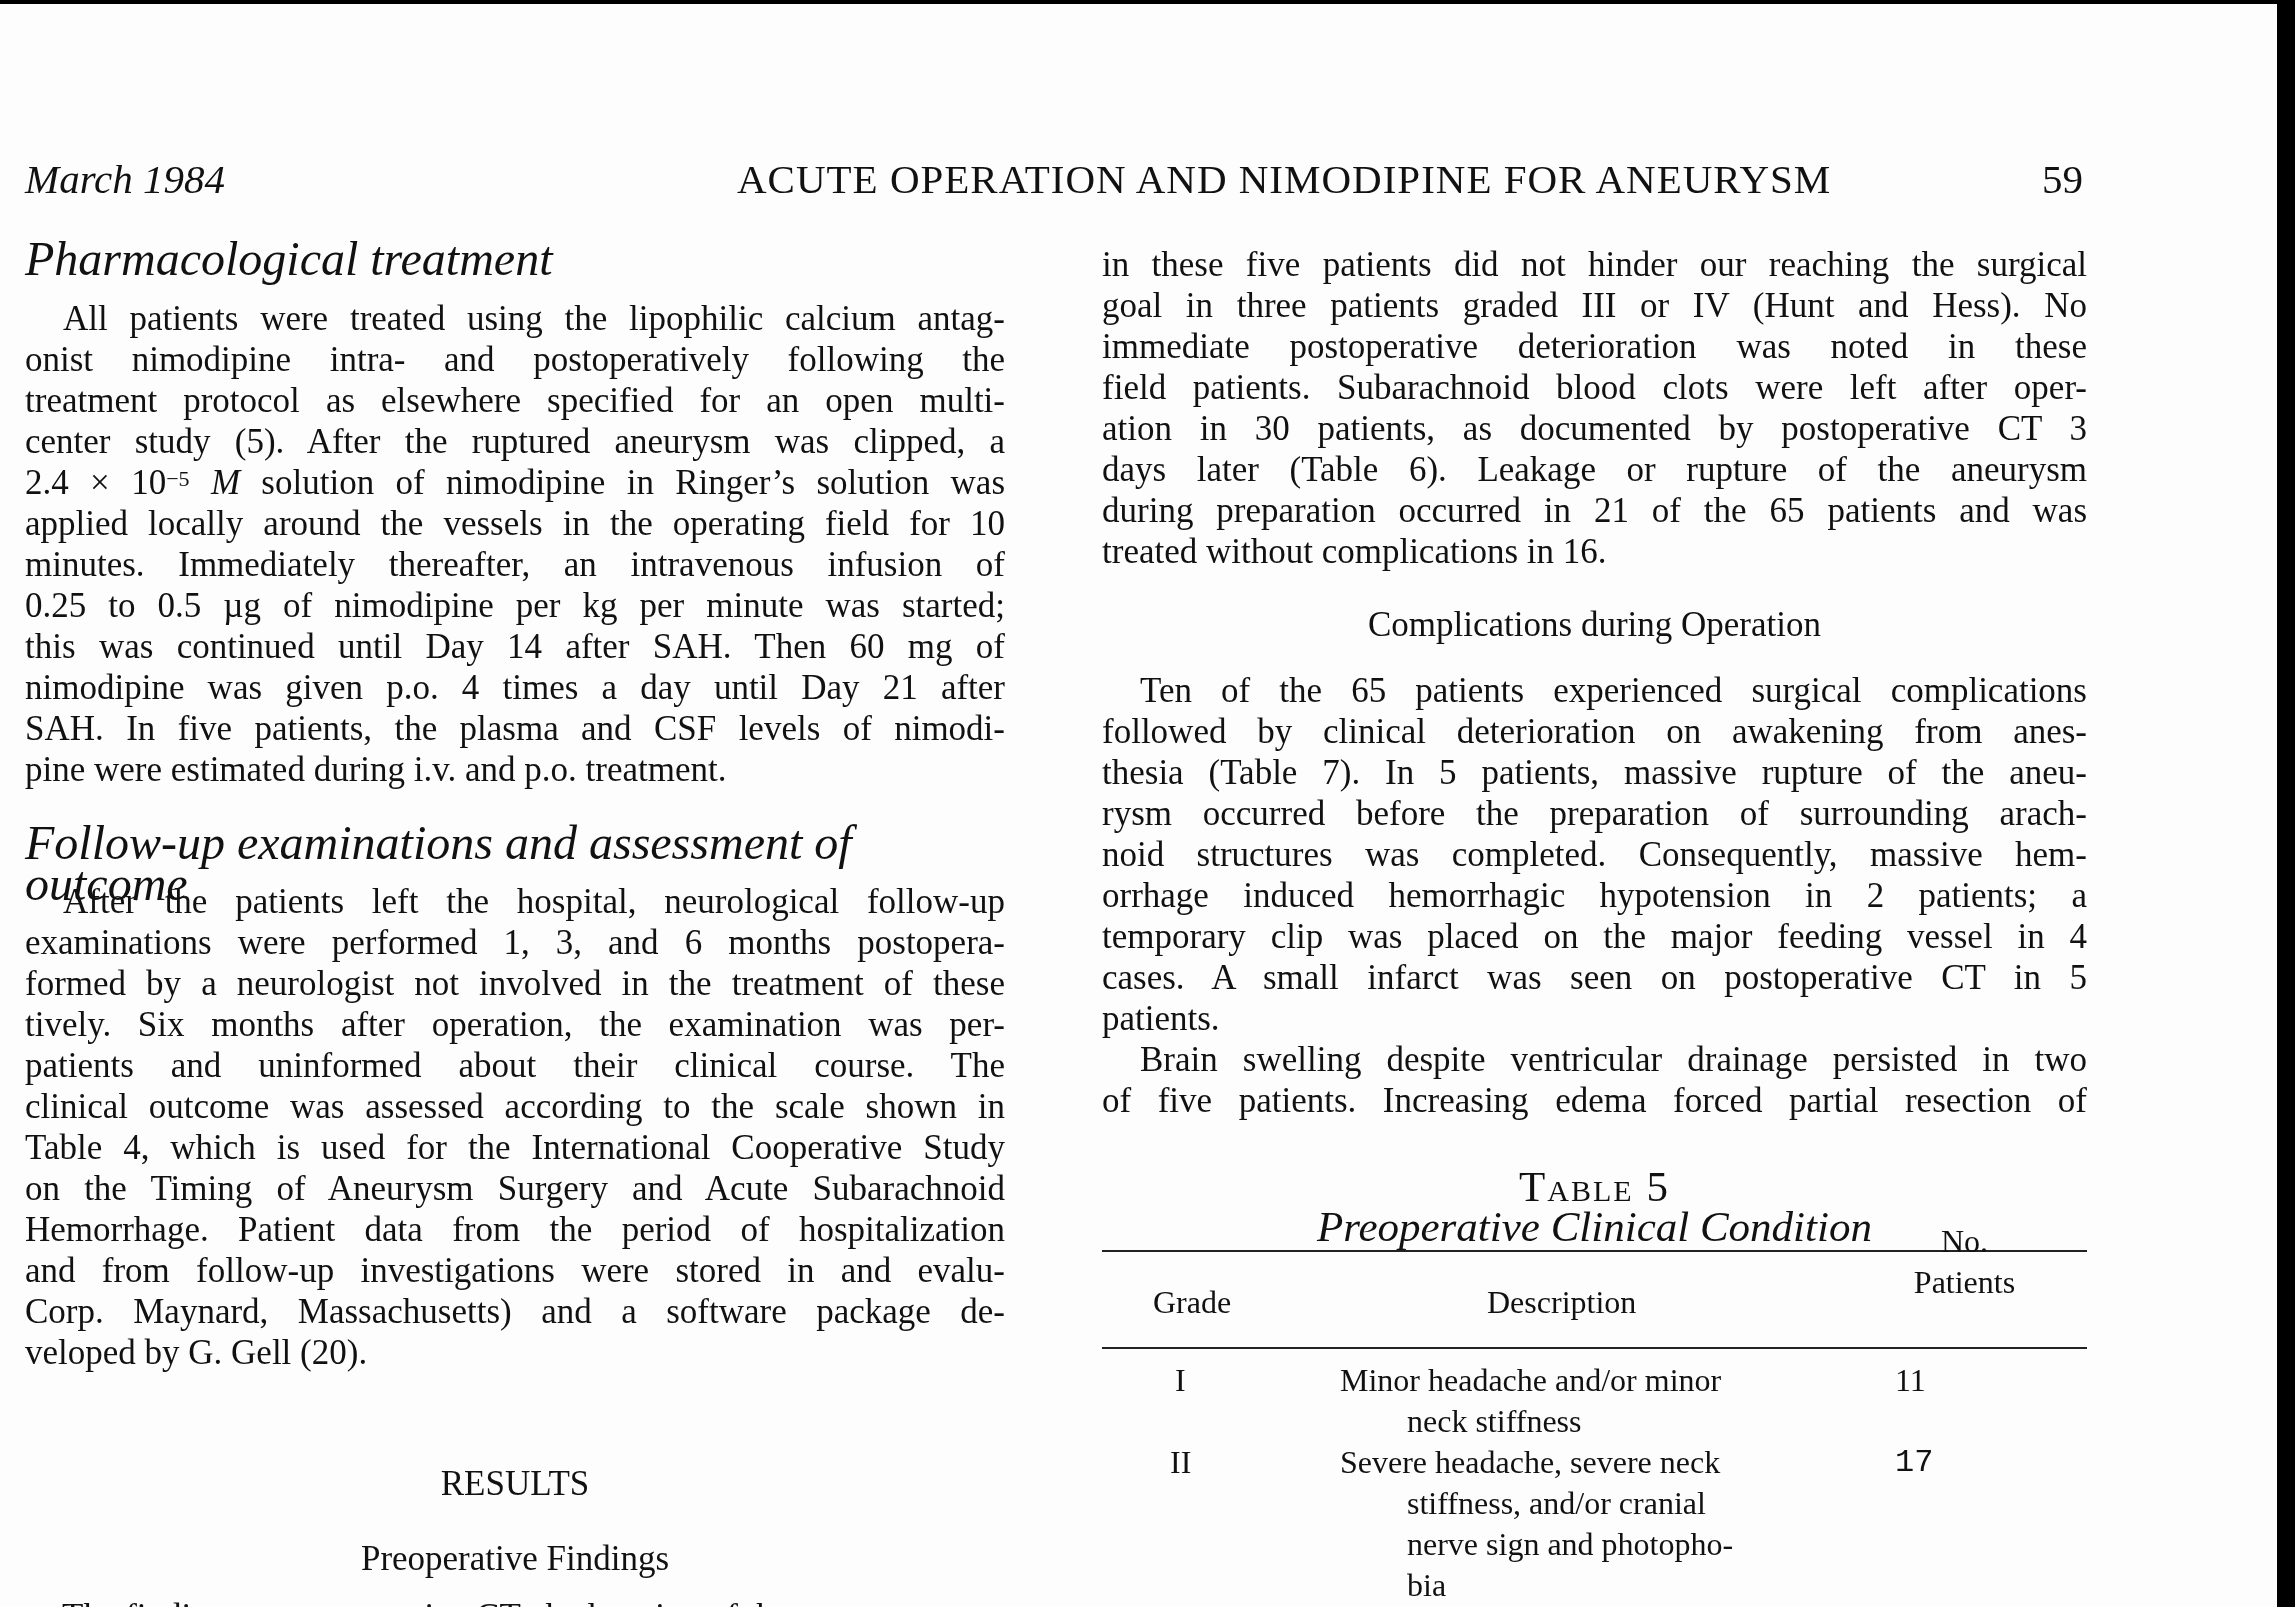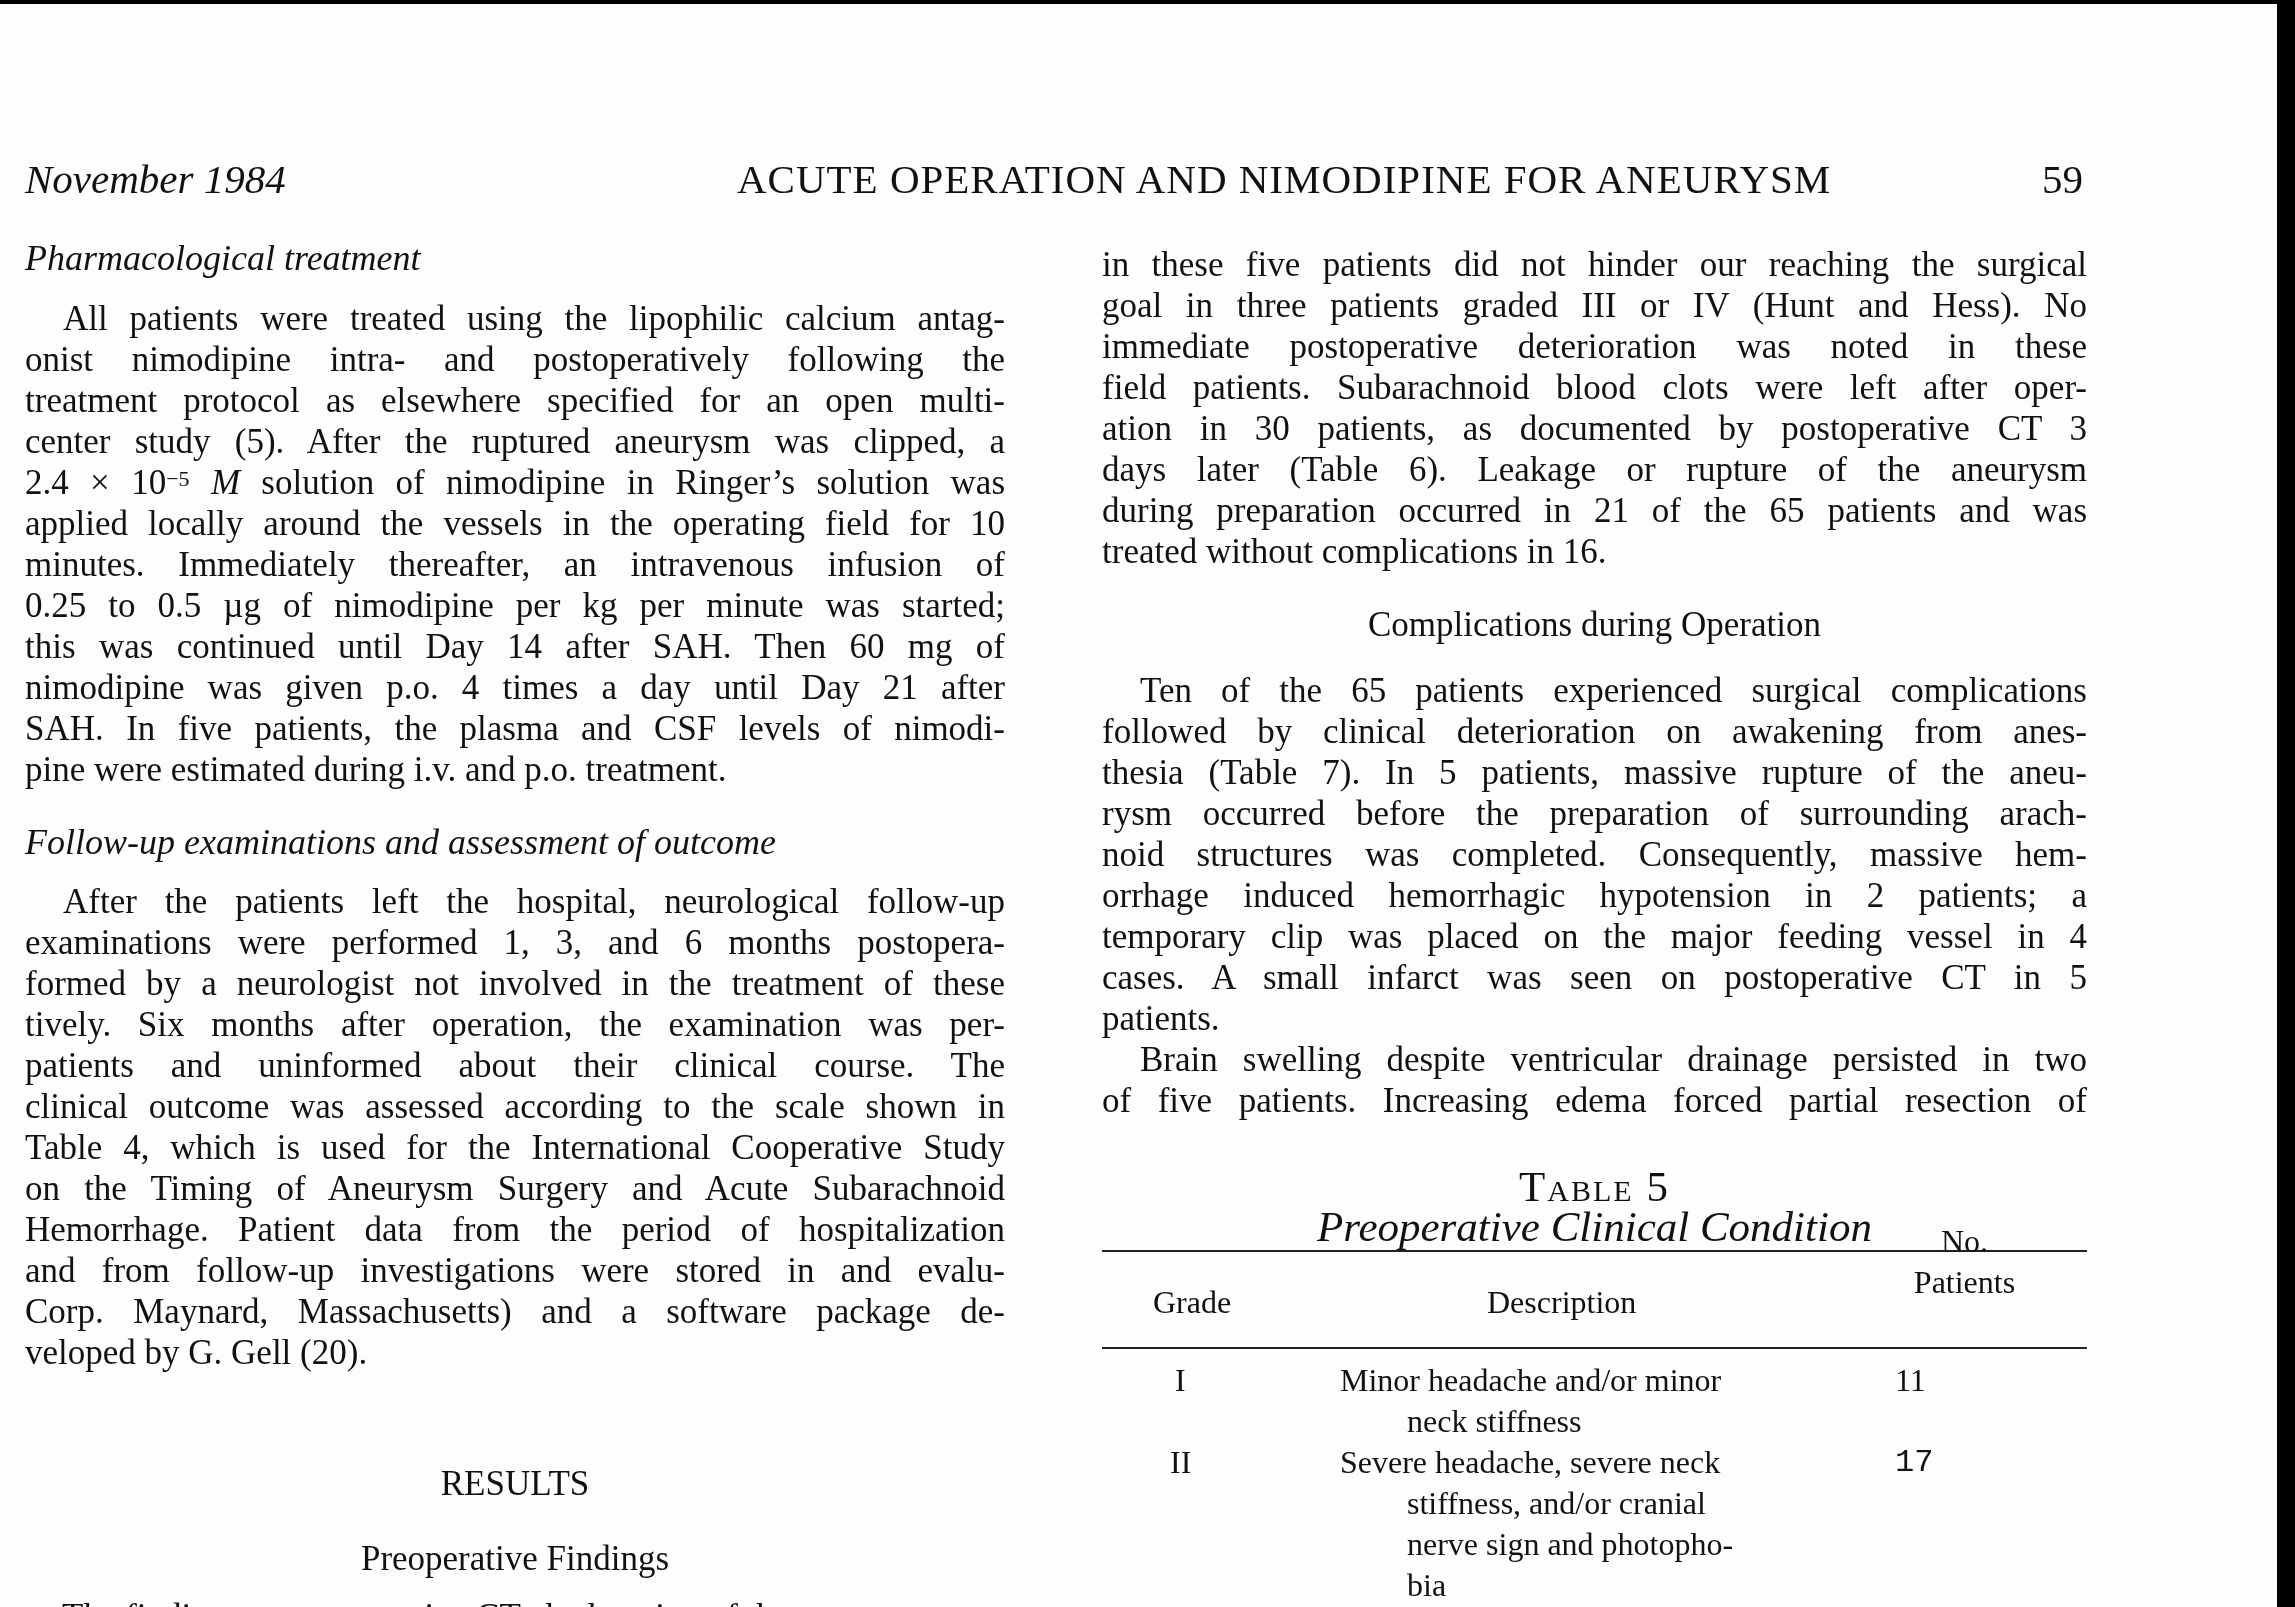--- a/index.html
+++ b/index.html
@@ -17,38 +17,38 @@
   .rh-date { left:25px; font-style:italic; }
   .rh-title { left:737px; letter-spacing:1px; }
   .rh-page { left:2042px; }
 
   .col { position:absolute; font-size:35px; line-height:41px; }
   .col-left { left:25px; width:980px; }
   .col-right { left:1102px; width:985px; }
   .line { display:block; white-space:nowrap; text-align:justify; text-align-last:justify; }
   .line.last { text-align-last:left; }
   .line.first { text-indent:38px; }
-  .subhead { font-style:italic; font-size:36px; margin:0; }
+  .subhead { font-style:italic; font-size:48px; margin:0; }
   .center-head { text-align:center; margin:0; }
   sup { font-size:22px; vertical-align:top; position:relative; top:-4px; }
   .ital { font-style:italic; }
 
   .table-caption { position:absolute; left:1102px; width:985px; text-align:center; font-size:43px; }
   .table-label { top:1158px; font-variant:small-caps; letter-spacing:2px; }
   .table-title { top:1198px; font-style:italic; }
   .rule { position:absolute; left:1102px; width:985px; height:0; border-top:2.5px solid #222; }
   .tbl-cell { position:absolute; font-size:32px; line-height:41px; }
   .clipped { position:absolute; font-size:35px; line-height:41px; white-space:nowrap; }
 </style>
 </head>
 <body>
 
 <div class="page">
 
-  <div class="running-head rh-date">November 1984</div>
+  <div class="running-head rh-date">March 1984</div>
   <div class="running-head rh-title">ACUTE OPERATION AND NIMODIPINE FOR ANEURYSM</div>
   <div class="running-head rh-page">59</div>
 
   <div class="col col-left" style="top:234px;">
     <p class="subhead">Pharmacological treatment</p>
   </div>
 
   <div class="col col-left" style="top:294px;">
     <span class="line first">All patients were treated using the lipophilic calcium antag-</span>
     <span class="line">onist nimodipine intra- and postoperatively following the</span>

